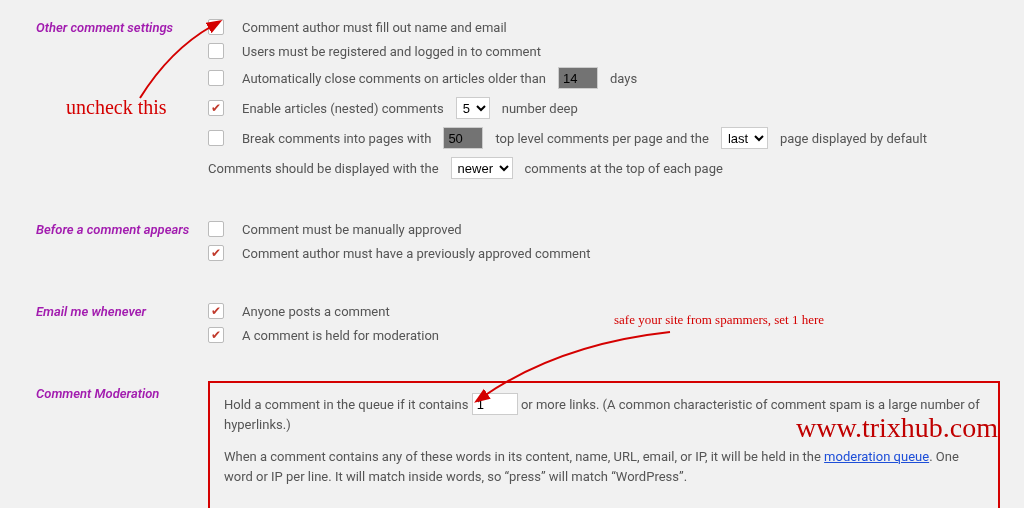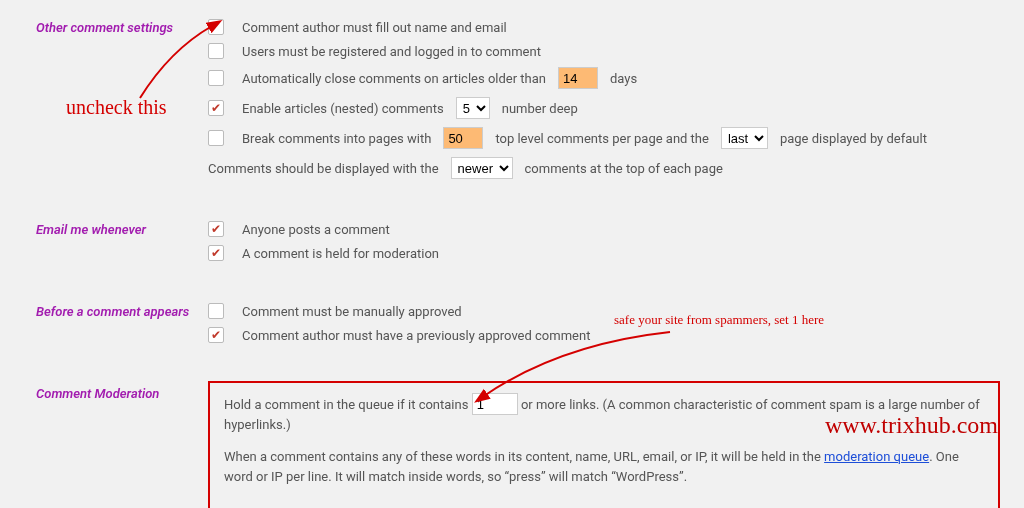--- a/index.html
+++ b/index.html
@@ -59,21 +59,21 @@
     color: #c0392b;
     font-size: 12px;
     line-height: 1;
   }
   input[type="text"].small {
     width: 40px;
     padding: 2px 4px;
     border: 1px solid #ccc;
     font-size: 13px;
     height: 22px;
-    background:#fdba74;
+    background:#737373;
   }
   input[type="text"].xsmall {
     width: 46px;
     padding: 2px 4px;
     border: 1px solid #ccc;
     font-size: 13px;
     height: 22px;
     background:#fff;
   }
   select {
@@ -96,21 +96,21 @@
   a.modq {
     color: #1d4ed8;
     text-decoration: underline;
   }
   .brand {
     position: absolute;
     right: 26px;
     top: 412px;
     color: #c00000;
     font-family: Georgia, "Times New Roman", serif;
-    font-size: 24px;
+    font-size: 28px;
     pointer-events: none;
   }
   .annot {
     position: absolute;
     color: #d40000;
     font-family: Georgia, "Times New Roman", serif;
     font-size: 20px;
     pointer-events: none;
   }
   .annot.uncheck { left: 66px; top: 96px; text-align: right; }
@@ -162,43 +162,43 @@
         <label>Comments should be displayed with the</label>
         <select>
           <option>newer</option>
         </select>
         <label>comments at the top of each page</label>
       </div>
     </td>
   </tr>
 
   <tr>
+    <th>Before a comment appears</th>
+    <td>
+      <div class="field-row">
+        <span class="checkbox"></span>
+        <label>Comment must be manually approved</label>
+      </div>
+      <div class="field-row">
+        <span class="checkbox checked"></span>
+        <label>Comment author must have a previously approved comment</label>
+      </div>
+    </td>
+  </tr>
+
+  <tr>
     <th>Email me whenever</th>
     <td>
       <div class="field-row">
         <span class="checkbox checked"></span>
         <label>Anyone posts a comment</label>
       </div>
       <div class="field-row">
         <span class="checkbox checked"></span>
         <label>A comment is held for moderation</label>
-      </div>
-    </td>
-  </tr>
-
-  <tr>
-    <th>Before a comment appears</th>
-    <td>
-      <div class="field-row">
-        <span class="checkbox"></span>
-        <label>Comment must be manually approved</label>
-      </div>
-      <div class="field-row">
-        <span class="checkbox checked"></span>
-        <label>Comment author must have a previously approved comment</label>
       </div>
     </td>
   </tr>
 
   <tr>
     <th>Comment Moderation</th>
     <td style="padding-right:12px;">
       <div class="moderation-box">
         <p>
           <span>Hold a comment in the queue if it contains</span>

